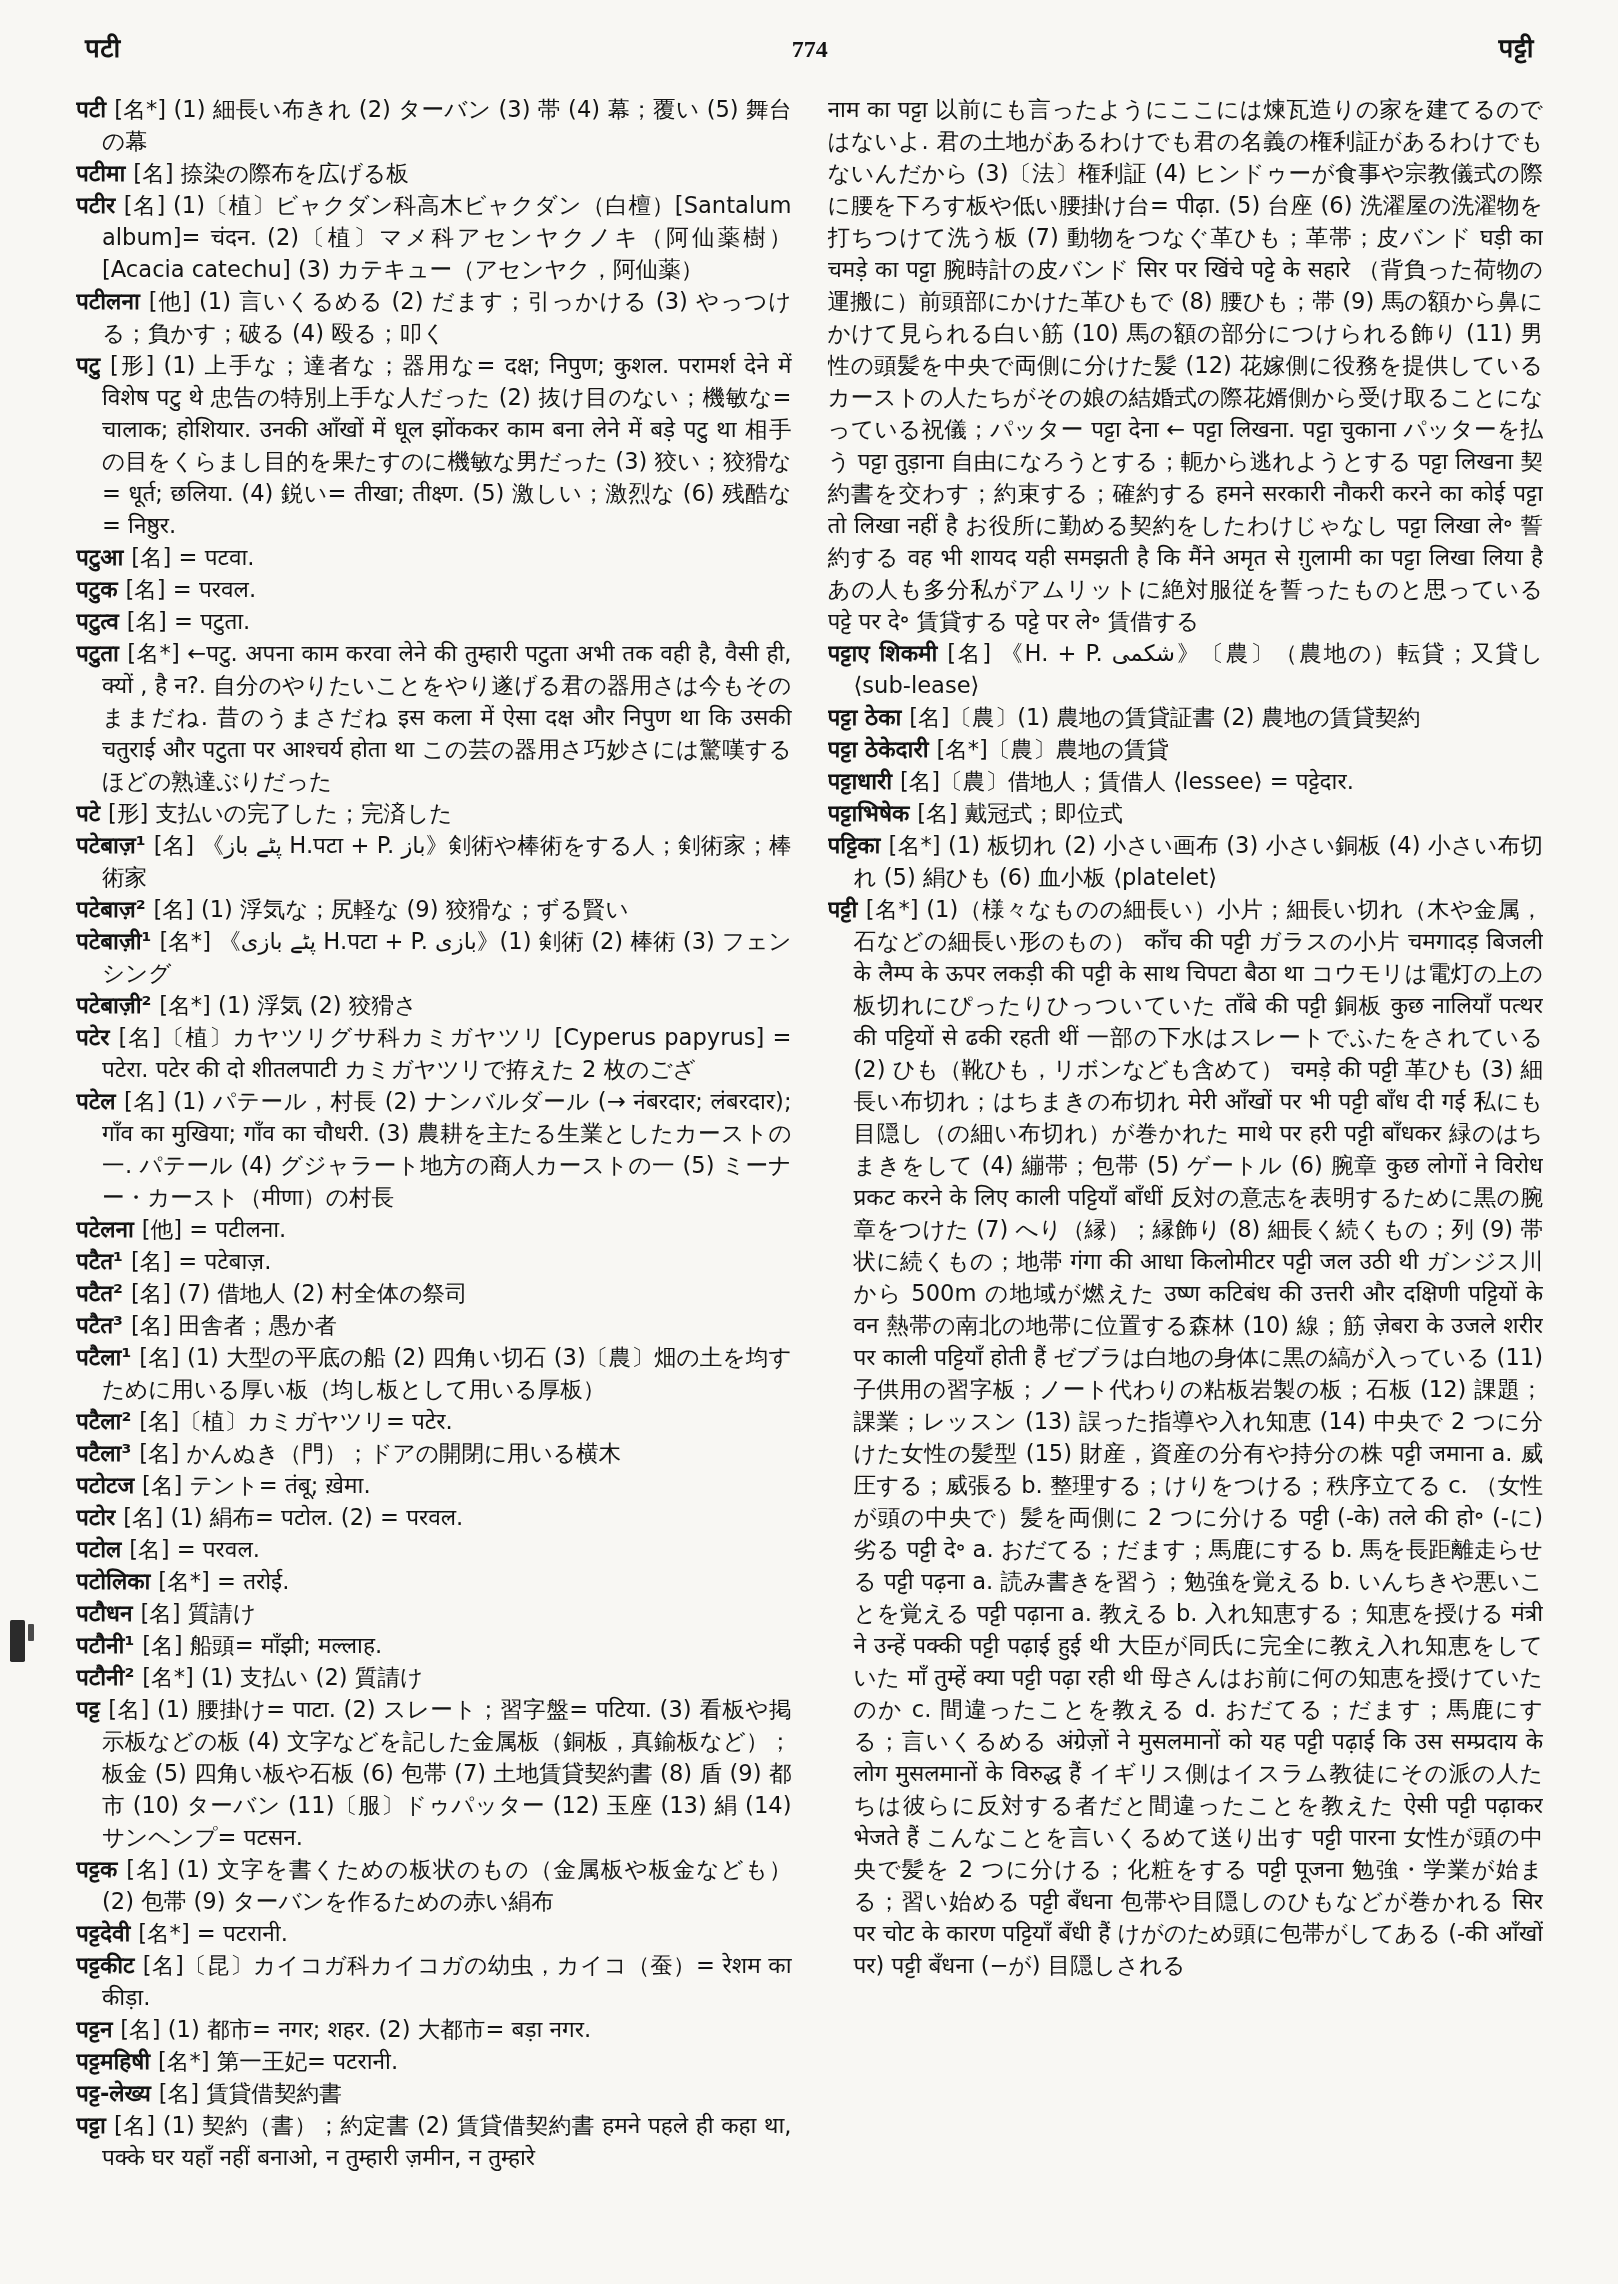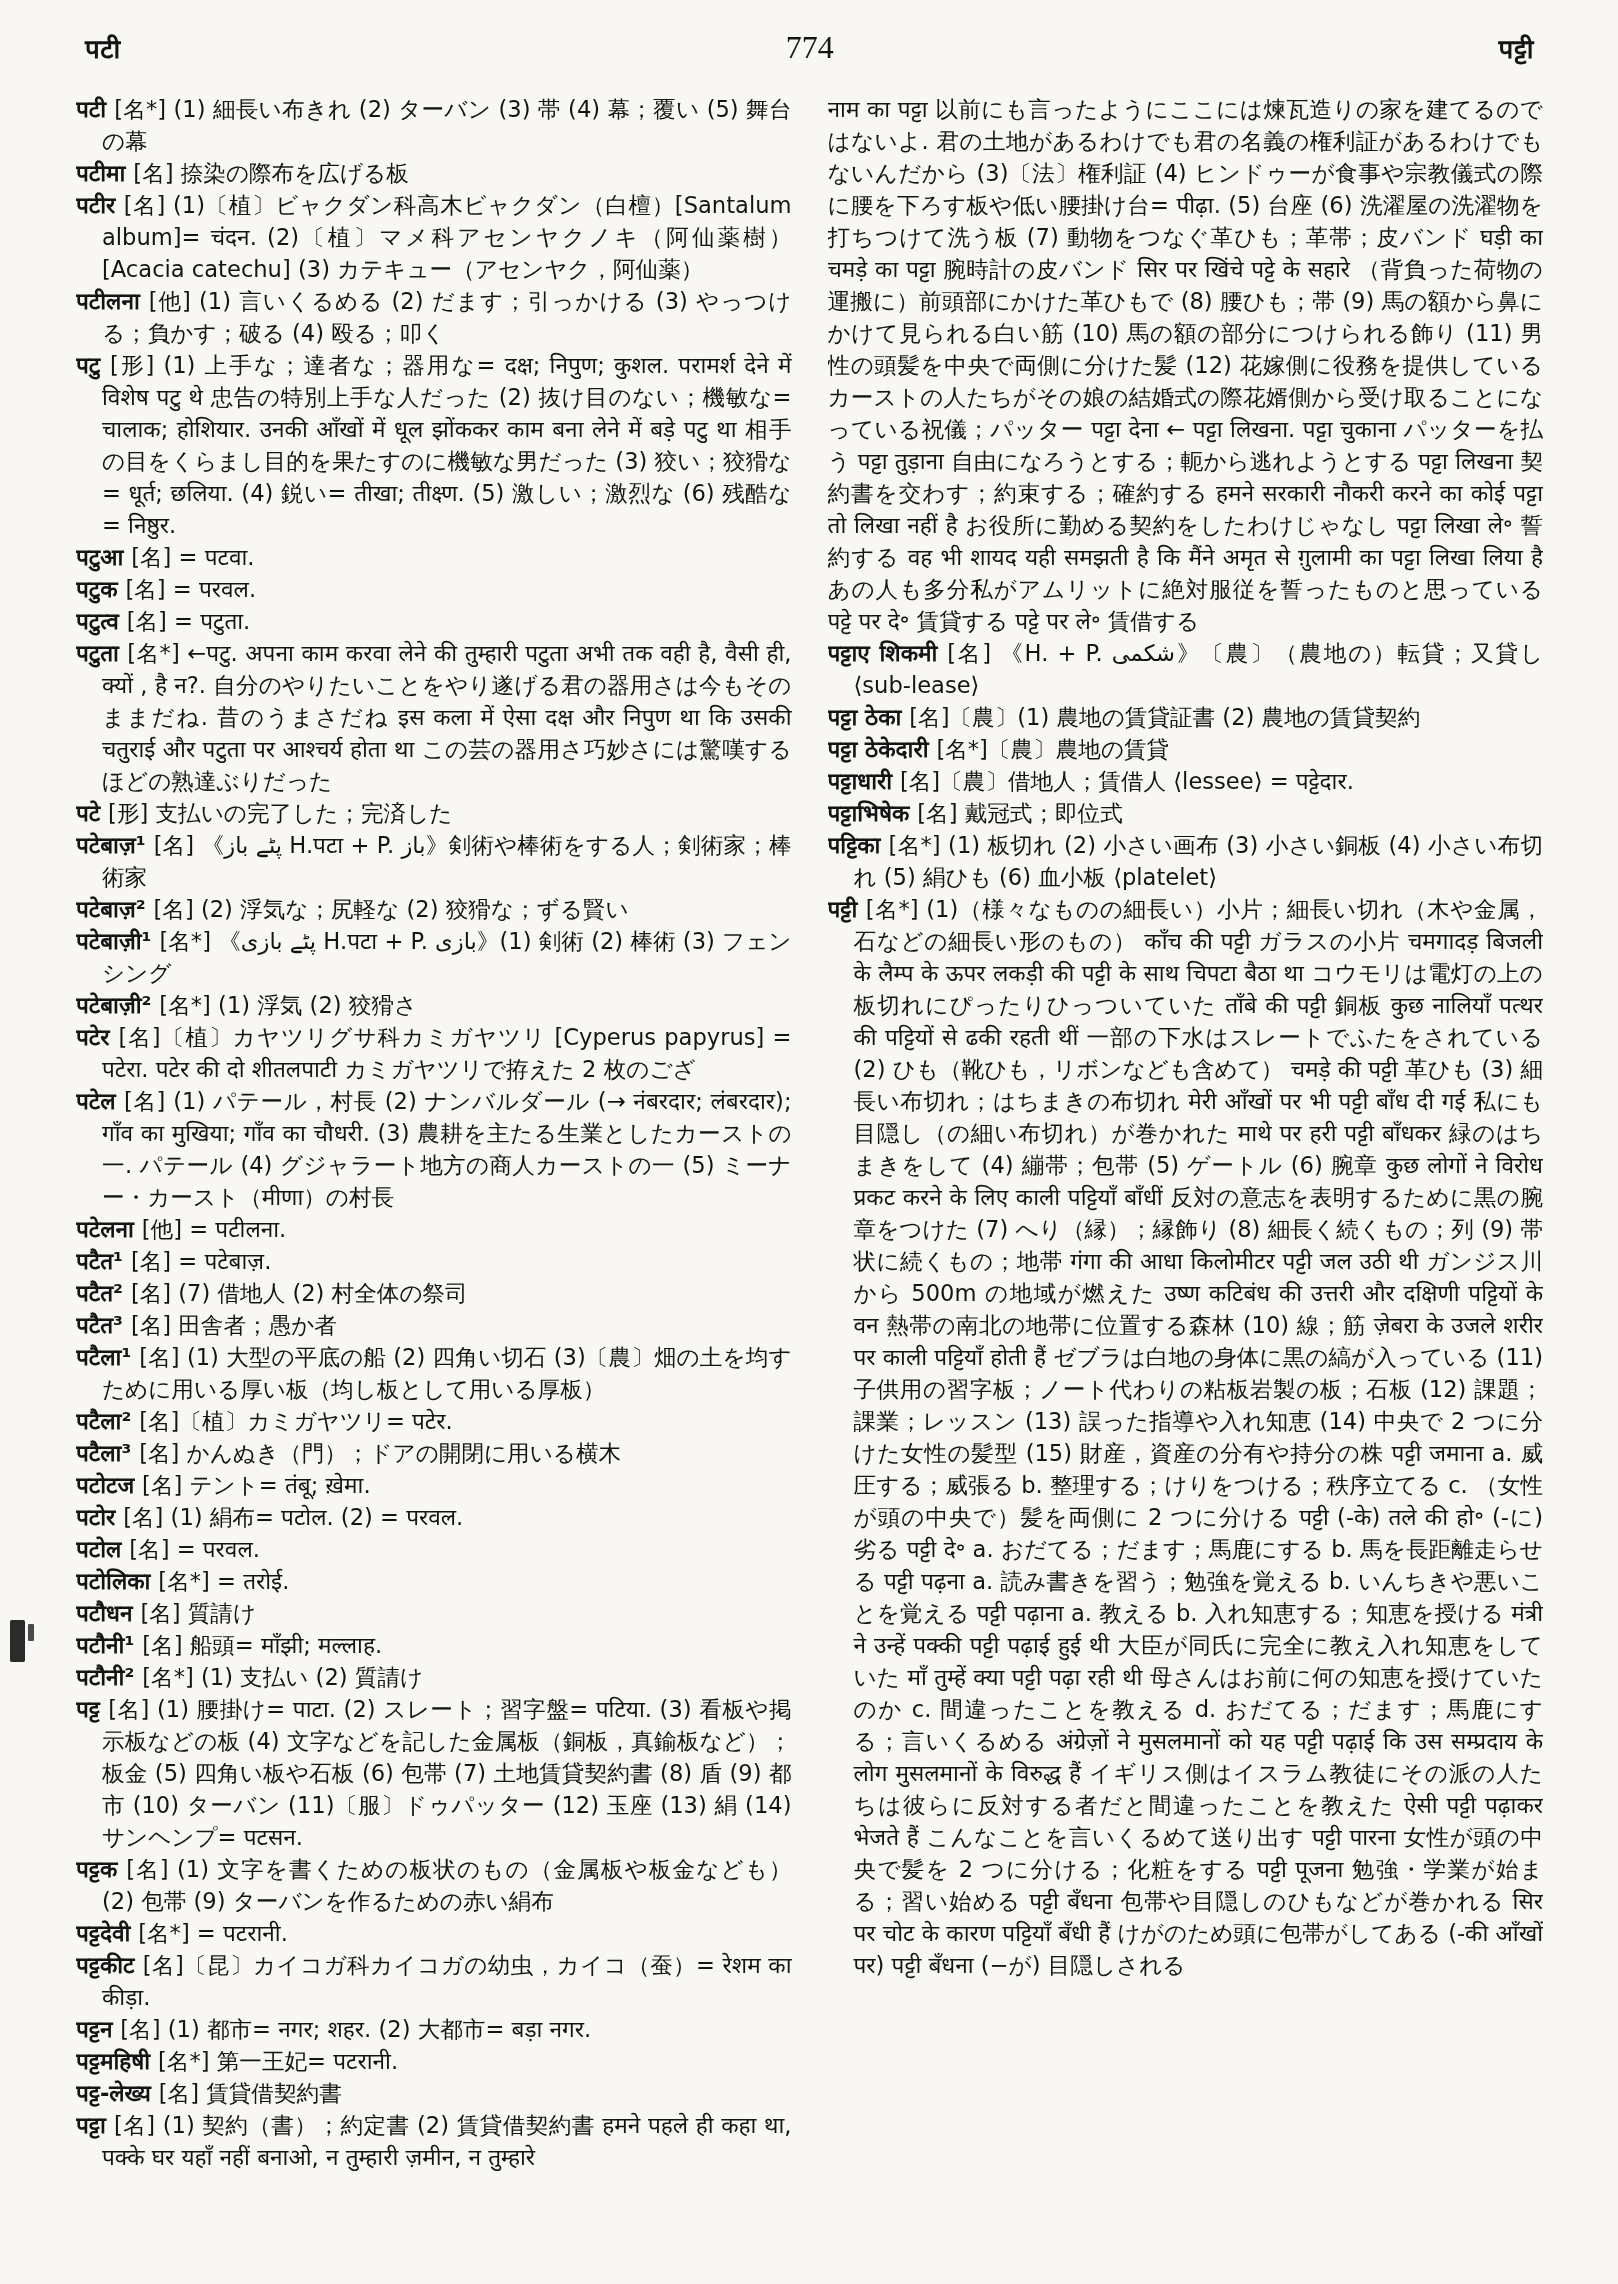--- a/index.html
+++ b/index.html
@@ -28,22 +28,22 @@
     justify-content: space-between;
     align-items: baseline;
     font-size: 26px;
   }
   .header .guide {
     font-weight: bold;
     letter-spacing: 0.6px;
   }
   .header .pageno {
     font-family: "Liberation Serif", "DejaVu Serif", serif;
-    font-size: 32px;
-    font-weight: normal;
+    font-size: 24px;
+    font-weight: bold;
   }
   .columns {
     position: absolute;
     top: 93px;
     left: 76px;
     right: 76px;
     bottom: 22.6px;
     display: flex;
     gap: 36px;
   }
@@ -101,21 +101,21 @@
         <div class="entry"><span class="head">पटीमा </span><span>[名] 捺染の際布を広げる板</span></div>
         <div class="entry"><span class="head">पटीर </span><span>[名] (1)〔植〕ビャクダン科高木ビャクダン（白檀）[Santalum album]= चंदन. (2)〔植〕マメ科アセンヤクノキ（阿仙薬樹）[Acacia catechu] (3) カテキュー（アセンヤク，阿仙薬）</span></div>
         <div class="entry"><span class="head">पटीलना </span><span>[他] (1) 言いくるめる (2) だます；引っかける (3) やっつける；負かす；破る (4) 殴る；叩く</span></div>
         <div class="entry"><span class="head">पटु </span><span>[形] (1) 上手な；達者な；器用な= दक्ष; निपुण; कुशल. परामर्श देने में विशेष पटु थे 忠告の特別上手な人だった (2) 抜け目のない；機敏な= चालाक; होशियार. उनकी आँखों में धूल झोंककर काम बना लेने में बड़े पटु था 相手の目をくらまし目的を果たすのに機敏な男だった (3) 狡い；狡猾な= धूर्त; छलिया. (4) 鋭い= तीखा; तीक्ष्ण. (5) 激しい；激烈な (6) 残酷な= निष्ठुर.</span></div>
         <div class="entry"><span class="head">पटुआ </span><span>[名] = पटवा.</span></div>
         <div class="entry"><span class="head">पटुक </span><span>[名] = परवल.</span></div>
         <div class="entry"><span class="head">पटुत्व </span><span>[名] = पटुता.</span></div>
         <div class="entry"><span class="head">पटुता </span><span>[名*] ←पटु. अपना काम करवा लेने की तुम्हारी पटुता अभी तक वही है, वैसी ही, क्यों , है न?. 自分のやりたいことをやり遂げる君の器用さは今もそのままだね. 昔のうまさだね इस कला में ऐसा दक्ष और निपुण था कि उसकी चतुराई और पटुता पर आश्चर्य होता था この芸の器用さ巧妙さには驚嘆するほどの熟達ぶりだった</span></div>
         <div class="entry"><span class="head">पटे </span><span>[形] 支払いの完了した；完済した</span></div>
         <div class="entry"><span class="head">पटेबाज़¹ </span><span>[名] 《پٹے باز H.पटा + P. باز》剣術や棒術をする人；剣術家；棒術家</span></div>
-        <div class="entry"><span class="head">पटेबाज़² </span><span>[名] (2) 浮気な；尻軽な (2) 狡猾な；ずる賢い</span></div>
+        <div class="entry"><span class="head">पटेबाज़² </span><span>[名] (1) 浮気な；尻軽な (9) 狡猾な；ずる賢い</span></div>
         <div class="entry"><span class="head">पटेबाज़ी¹ </span><span>[名*] 《پٹے بازی H.पटा + P. بازی》(1) 剣術 (2) 棒術 (3) フェンシング</span></div>
         <div class="entry"><span class="head">पटेबाज़ी² </span><span>[名*] (1) 浮気 (2) 狡猾さ</span></div>
         <div class="entry"><span class="head">पटेर </span><span>[名]〔植〕カヤツリグサ科カミガヤツリ [Cyperus papyrus] = पटेरा. पटेर की दो शीतलपाटी カミガヤツリで拵えた 2 枚のござ</span></div>
         <div class="entry"><span class="head">पटेल </span><span>[名] (1) パテール，村長 (2) ナンバルダール (→ नंबरदार; लंबरदार); गाँव का मुखिया; गाँव का चौधरी. (3) 農耕を主たる生業としたカーストの一. パテール (4) グジャラート地方の商人カーストの一 (5) ミーナー・カースト（मीणा）の村長</span></div>
         <div class="entry"><span class="head">पटेलना </span><span>[他] = पटीलना.</span></div>
         <div class="entry"><span class="head">पटैत¹ </span><span>[名] = पटेबाज़.</span></div>
         <div class="entry"><span class="head">पटैत² </span><span>[名] (7) 借地人 (2) 村全体の祭司</span></div>
         <div class="entry"><span class="head">पटैत³ </span><span>[名] 田舎者；愚か者</span></div>
         <div class="entry"><span class="head">पटैला¹ </span><span>[名] (1) 大型の平底の船 (2) 四角い切石 (3)〔農〕畑の土を均すために用いる厚い板（均し板として用いる厚板）</span></div>
         <div class="entry"><span class="head">पटैला² </span><span>[名]〔植〕カミガヤツリ= पटेर.</span></div>

